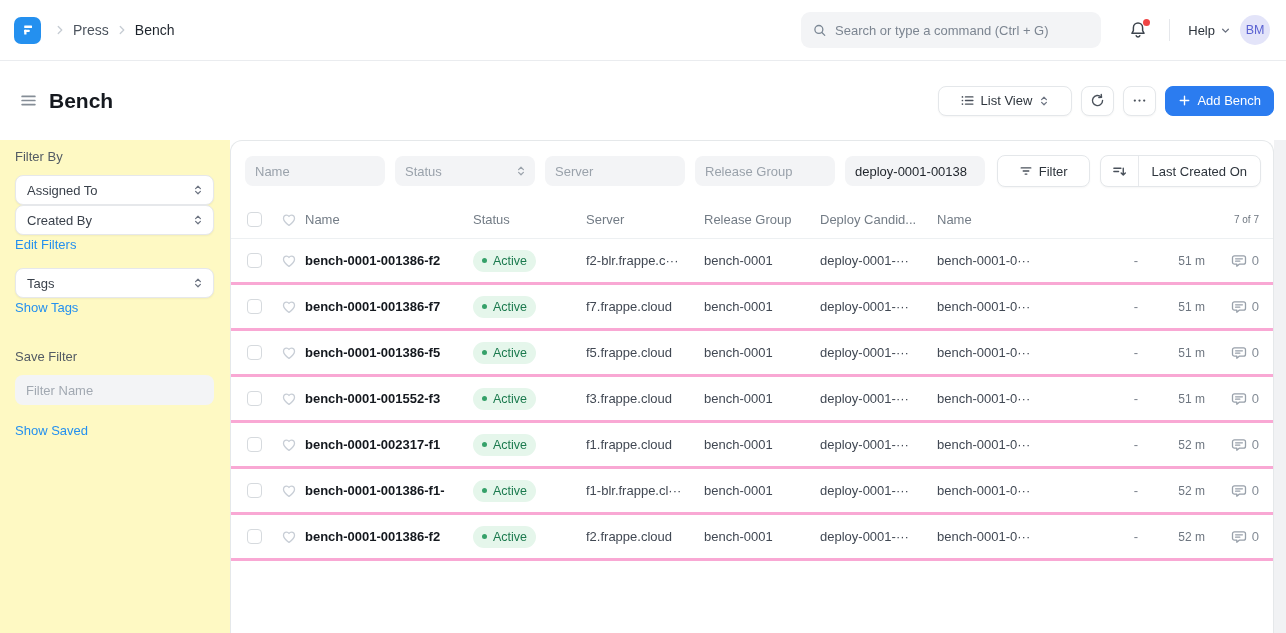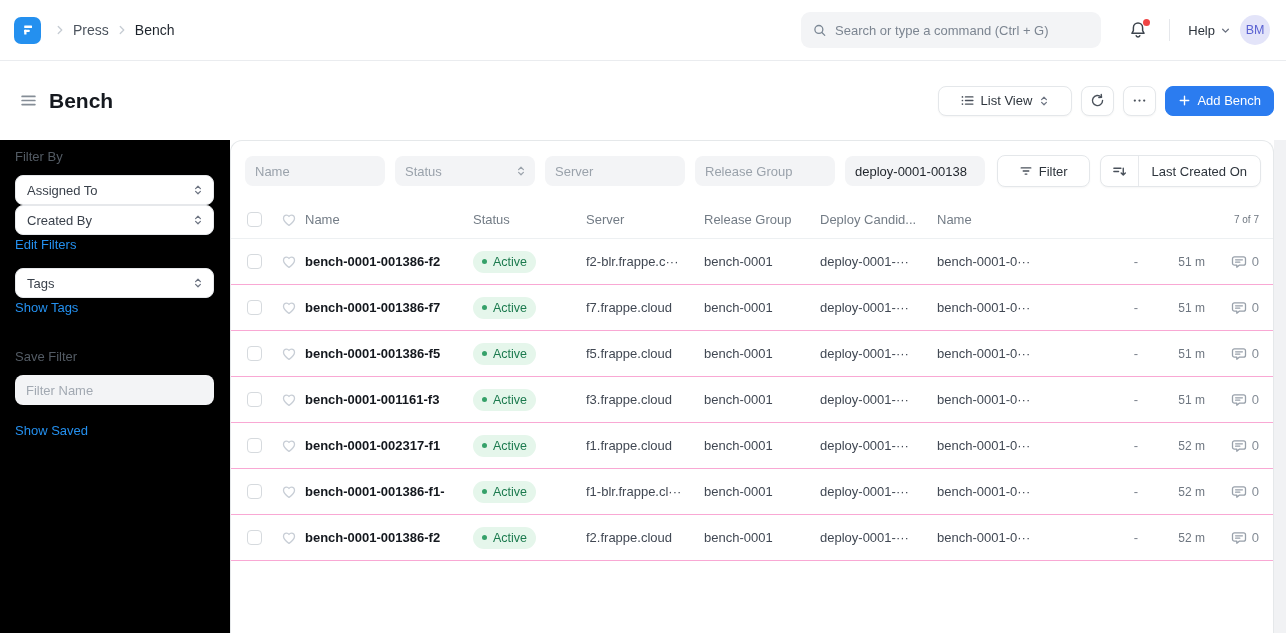--- a/index.html
+++ b/index.html
@@ -39,21 +39,21 @@
   .btn { height:30px; display:inline-flex; align-items:center; gap:6px; padding:0 21px;
     border-radius:8px; background:#fff; border:1px solid #e4e7ea;
     box-shadow:0 1px 2px rgba(0,0,0,.04); font-size:13px; color:#2e353d; cursor:pointer; }
   .btn.icon-only { padding:0 8px; }
   .btn-primary { height:30px; display:inline-flex; align-items:center; gap:6px; padding:0 12px;
     border-radius:8px; background:#2b7cf0; border:1px solid #2b7cf0; color:#fff; font-size:13px;
     cursor:pointer; }
 
   
   .content { display:flex; height:493px; }
-  .sidebar { width:230px; flex:0 0 auto; padding:9px 16px 8px 15px; background:#000000; }
+  .sidebar { width:230px; flex:0 0 auto; padding:9px 16px 8px 15px; background:#fef9c3; }
   .side-label { font-size:13px; color:#535b64; margin-bottom:11px; }
   .select-btn { height:30px; border-radius:8px; background:#fff; border:1px solid #e6e8eb;
     box-shadow:0 1px 2px rgba(0,0,0,.05); display:flex; align-items:center; padding:0 9px 0 11px;
     font-size:13px; color:#3a414b; cursor:pointer; }
   .select-btn .caret { margin-left:auto; }
   .side-link { display:inline-block; font-size:13px; color:#2490ef; margin:2px 0 16px; cursor:pointer; }
   .side-input { width:100%; height:30px; border:none; outline:none; background:#f3f4f6;
     border-radius:8px; padding:0 11px; font-size:13px; color:#3a414b; font-family:inherit;
     margin-bottom:16px; }
   .side-input::placeholder { color:#a2a9b2; }
@@ -84,21 +84,21 @@
     color:#2e353d; }
   .btn.h32 { height:32px; }
 
   
   .trow { display:grid;
     grid-template-columns:34px 24px 168px 113px 118px 116px 117px 150px 1fr 30px 58px 50px;
     align-items:center; padding:0 14px 0 16px; }
   .thead { height:38px; border-bottom:1px solid #edf0f2; }
   .thead .th { font-size:13px; color:#737c86; white-space:nowrap; overflow:hidden; }
   .count { grid-column:9 / 13; justify-self:end; font-size:10px; color:#6f7781; }
-  .row { height:46px; border-bottom:1px solid #f9a8d4; }
+  .row { height:46px; border-bottom:3px solid #f9a8d4; }
   .cell { font-size:13px; color:#414853; white-space:nowrap; overflow:hidden; }
   .cell-name { font-size:13px; font-weight:700; color:#14181e; white-space:nowrap; overflow:hidden; }
   .checkbox { width:15px; height:15px; border:1px solid #d6dade; border-radius:4px; background:#fff;
     cursor:pointer; }
   .badge { display:inline-flex; align-items:center; gap:6px; height:22px; padding:0 9px;
     border-radius:999px; background:#e5f6eb; font-size:12.5px; color:#1b7a4e; }
   .badge .dot { width:5px; height:5px; border-radius:50%; background:#35a169; }
   .dash { color:#7b828c; font-size:13px; text-align:center; }
   .time { font-size:12px; color:#6e7680; text-align:right; padding-right:4px; }
   .comments { display:flex; align-items:center; gap:5px; justify-content:flex-end; color:#98a0aa; }
@@ -356,21 +356,21 @@
       <span class="num">0</span>
     </span>
   </div>
           <div class="trow row">
     <span class="checkbox"></span>
     <span class="heart">
       <svg width="16" height="16" viewBox="0 0 16 16" fill="none" stroke="currentColor" stroke-width="1.3" stroke-linejoin="round">
         <path d="M8 13.4C5 11.1 2.5 9 2.5 6.4c0-1.8 1.4-3.2 3.1-3.2 1 0 1.9.5 2.4 1.3.5-.8 1.4-1.3 2.4-1.3 1.7 0 3.1 1.4 3.1 3.2 0 2.6-2.5 4.7-5.5 7z"></path>
       </svg>
     </span>
-    <span class="cell-name">bench-0001-001161-f3</span>
+    <span class="cell-name">bench-0001-001552-f3</span>
     <span><span class="badge">
                 <span class="dot"></span>
                 <span>Active</span>
               </span></span>
     <span class="cell">f3.frappe.cloud</span>
     <span class="cell">bench-0001</span>
     <span class="cell">deploy-0001-···</span>
     <span class="cell">bench-0001-0···</span>
     <span></span>
     <span class="dash">-</span>

